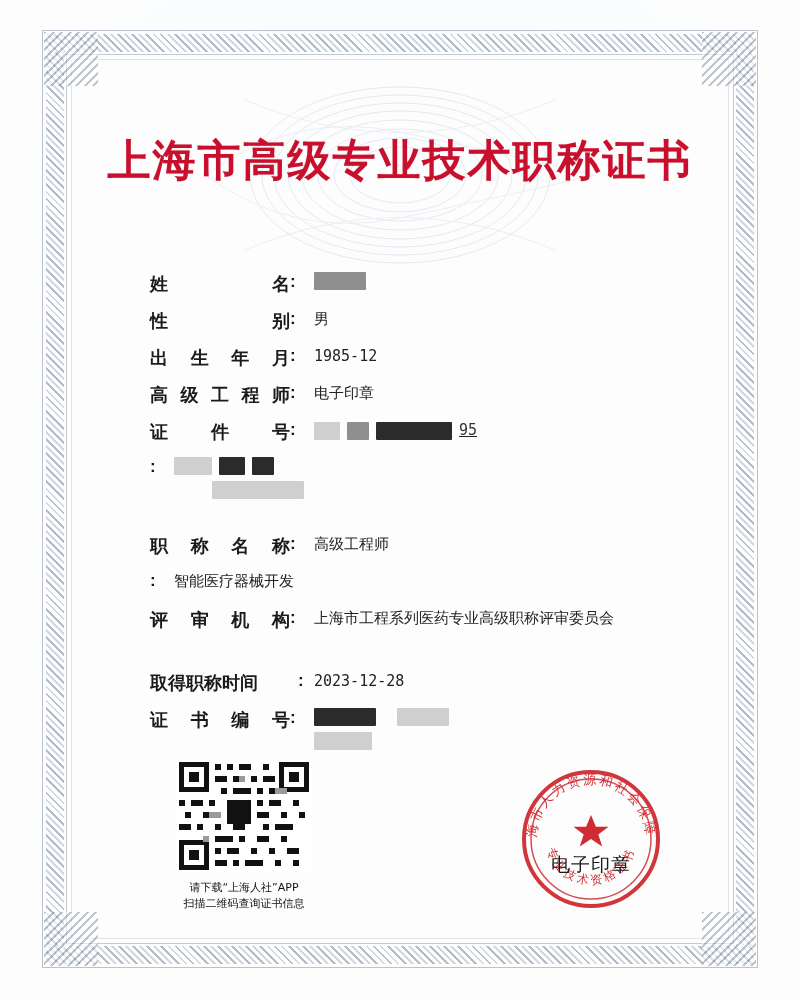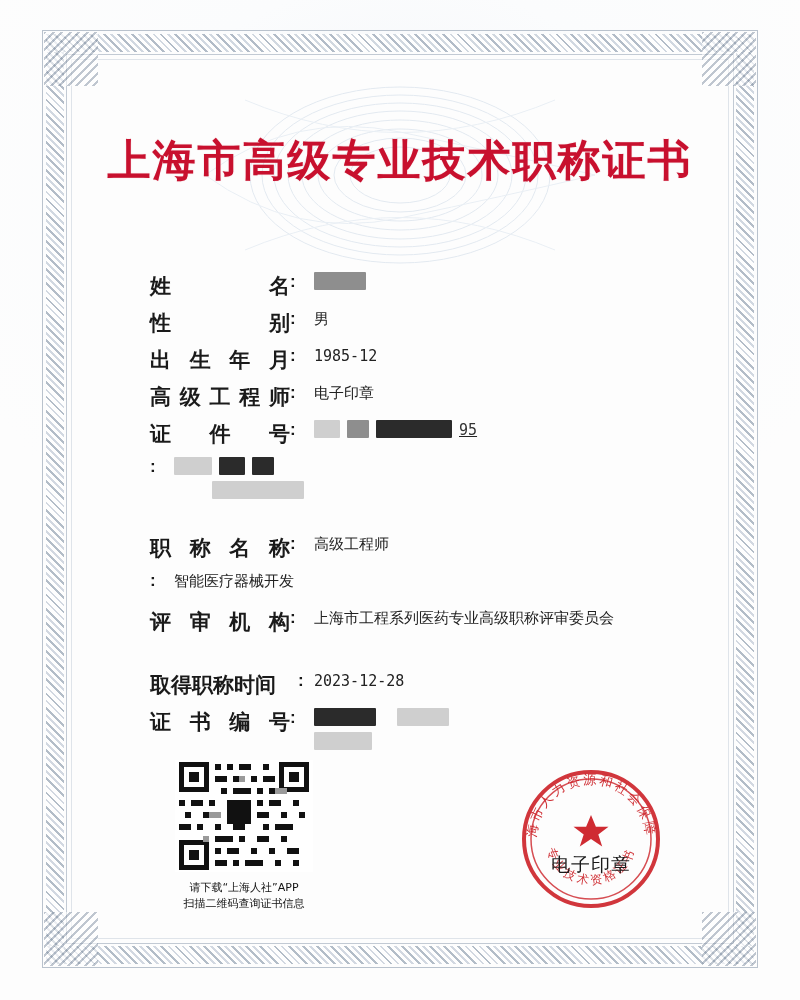--- a/index.html
+++ b/index.html
@@ -136,21 +136,21 @@
     display: flex;
     align-items: flex-start;
     margin-bottom: 9px;
     min-height: 28px;
   }
   .field-label {
     width: 140px;
     flex: 0 0 140px;
     font-family: "DejaVu Sans", "Liberation Sans", sans-serif;
     font-weight: bold;
-    font-size: 21px;
+    font-size: 18px;
     color: #1a1a1a;
     display: flex;
     justify-content: space-between;
     white-space: nowrap;
   }
   .field-label .lbl-txt {
     display: inline-block;
     width: 100%;
     text-align: justify;
     text-align-last: justify;
@@ -181,21 +181,21 @@
   .redact {
     display: inline-block;
     height: 18px;
     vertical-align: -3px;
     border-radius: 1px;
   }
   .redact.dark  { background: #2b2b2b; }
   .redact.mid   { background: #8e8e8e; }
   .redact.light { background: #cfcfcf; }
 
-  .mask-row { display: flex; gap: 7px; flex-wrap: wrap; text-decoration: underline; }
+  .mask-row { display: flex; align-items: center; gap: 7px; flex-wrap: wrap; text-decoration: underline; }
   .mask-row .tail {
     font-family: "DejaVu Sans Mono", "Liberation Mono", monospace;
     font-size: 15px;
     color: #333;
   }
   .mask-stack { display: flex; flex-direction: column; gap: 6px; }
 
   
   .qr-block {
     position: absolute;

